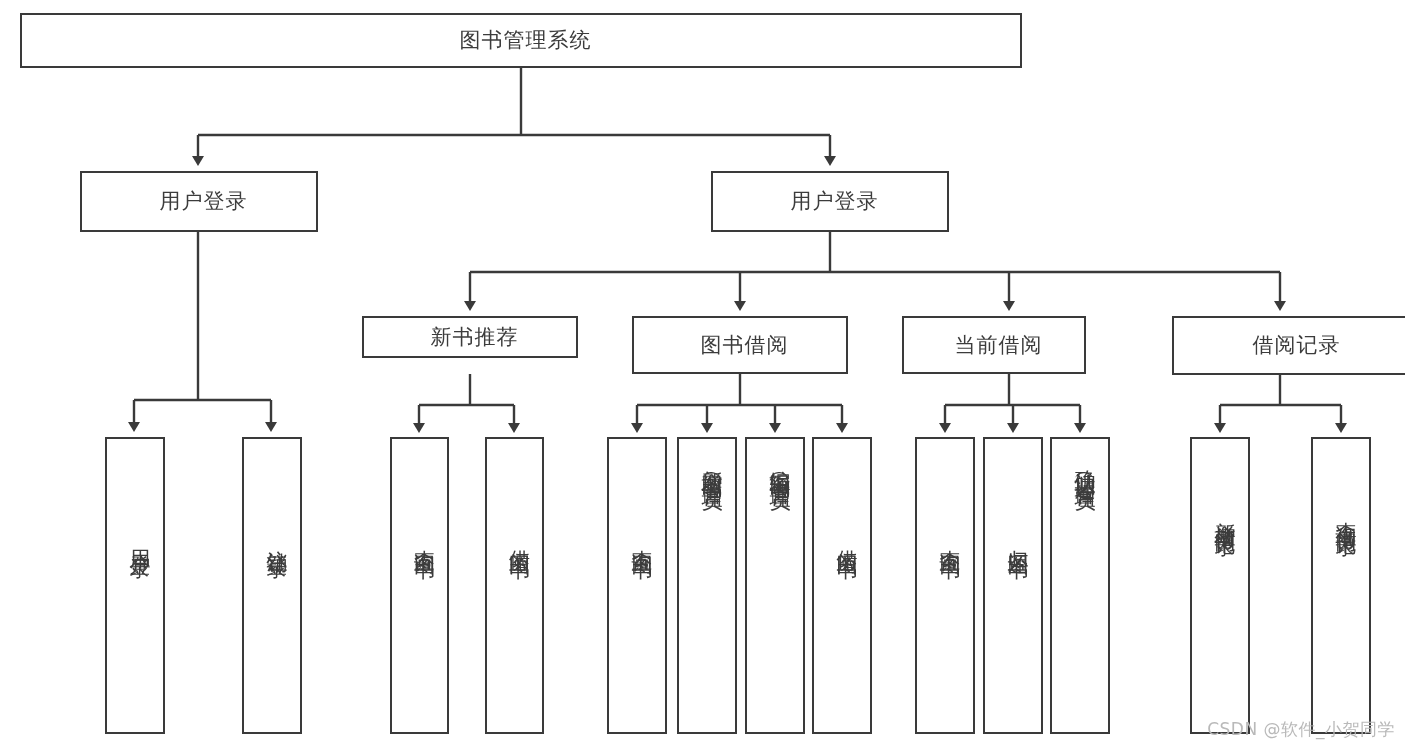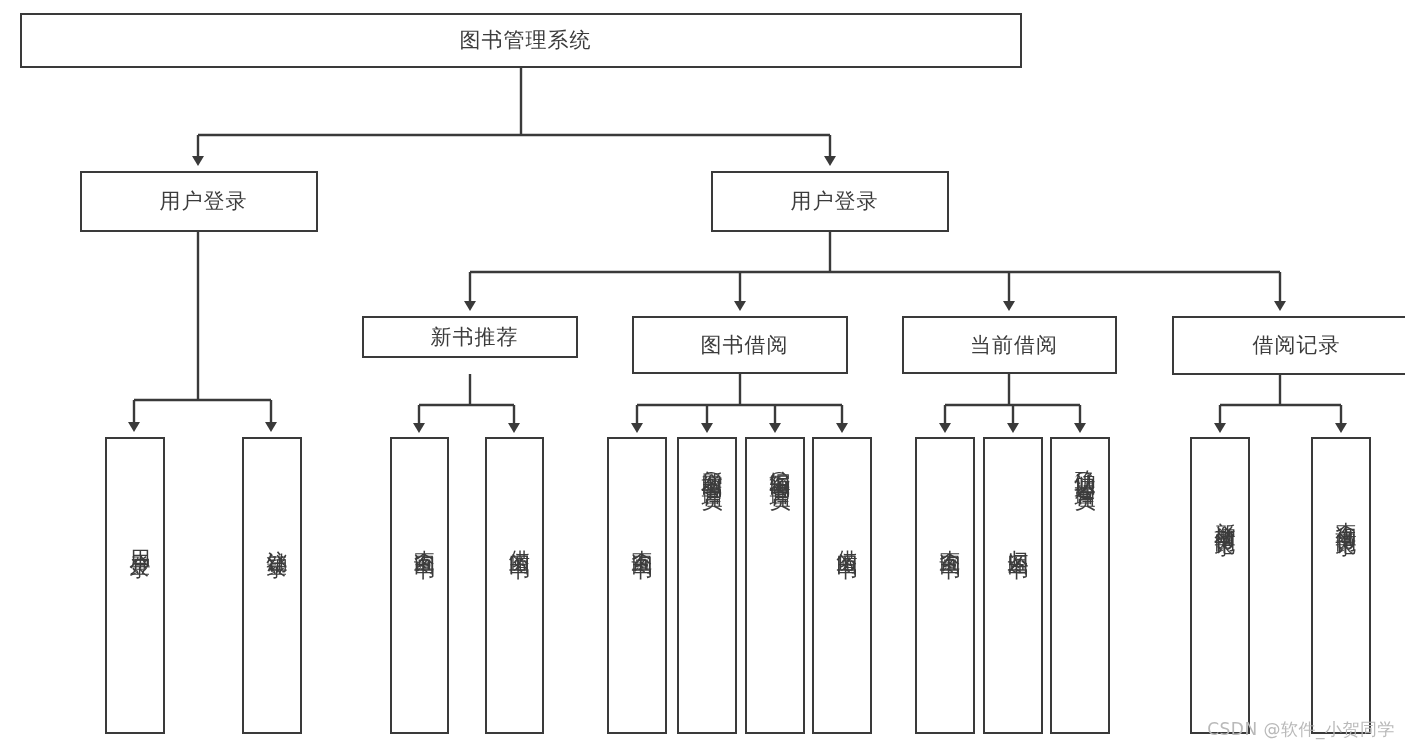--- a/index.html
+++ b/index.html
@@ -123,21 +123,21 @@
 <div class="node" style="left:711px;top:171px;width:238px;height:61px;">
   <span class="lbl">用户登录</span>
 </div>
 
 <div class="node" style="left:362px;top:316px;width:216px;height:42px;">
   <span class="lbl">新书推荐</span>
 </div>
 <div class="node" style="left:632px;top:316px;width:216px;height:58px;text-align:center;">
   <span class="lbl">图书借阅</span>
 </div>
-<div class="node" style="left:902px;top:316px;width:215px;height:58px;justify-content:center;">
+<div class="node" style="left:902px;top:316px;width:184px;height:58px;justify-content:center;">
   <span class="lbl">当前借阅</span>
 </div>
 <div class="node" style="left:1172px;top:316px;width:240px;height:59px;align-items:center;">
   <span class="lbl">借阅记录</span>
 </div>
 
 <div class="node vertical mid2" style="left:105px;top:437px;width:60px;height:297px;">
   <span class="lbl">用户登录</span>
 </div>
 <div class="node vertical mid2" style="left:242px;top:437px;width:60px;height:297px;">

